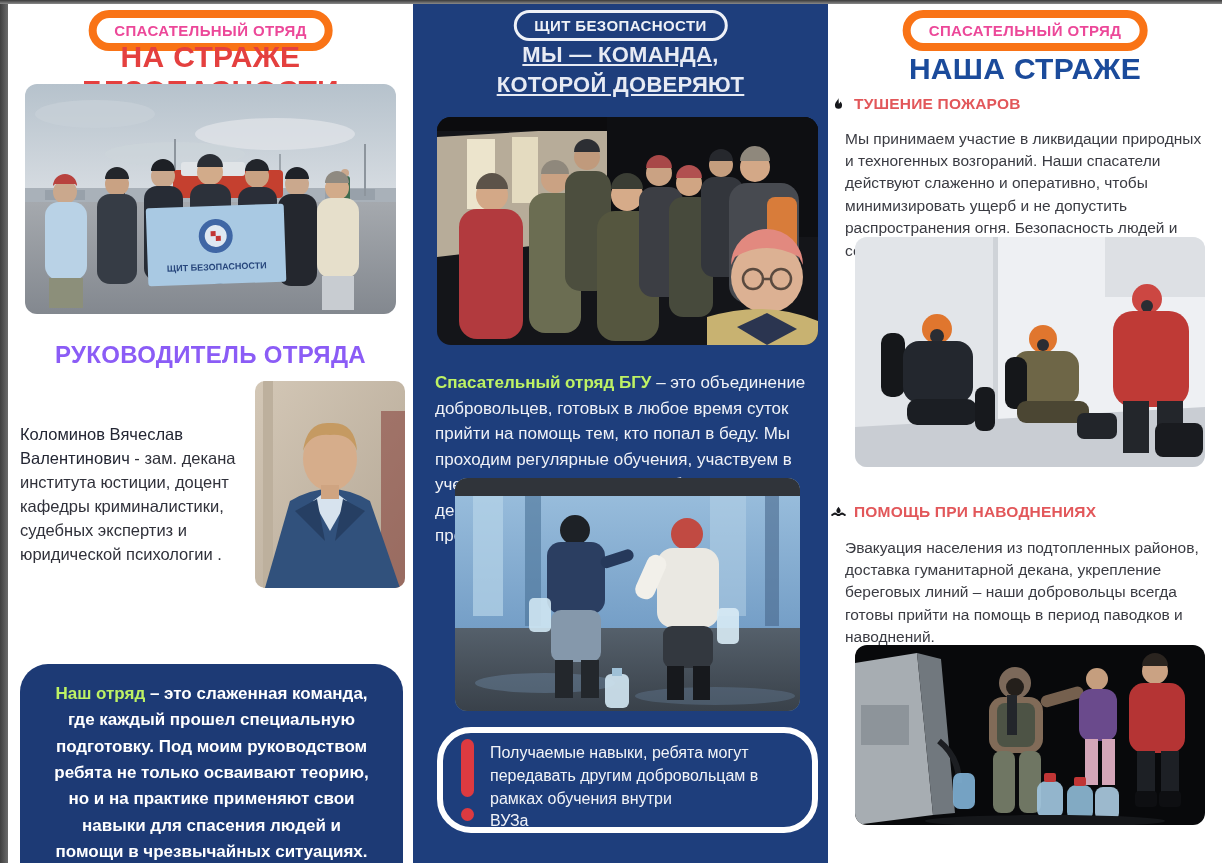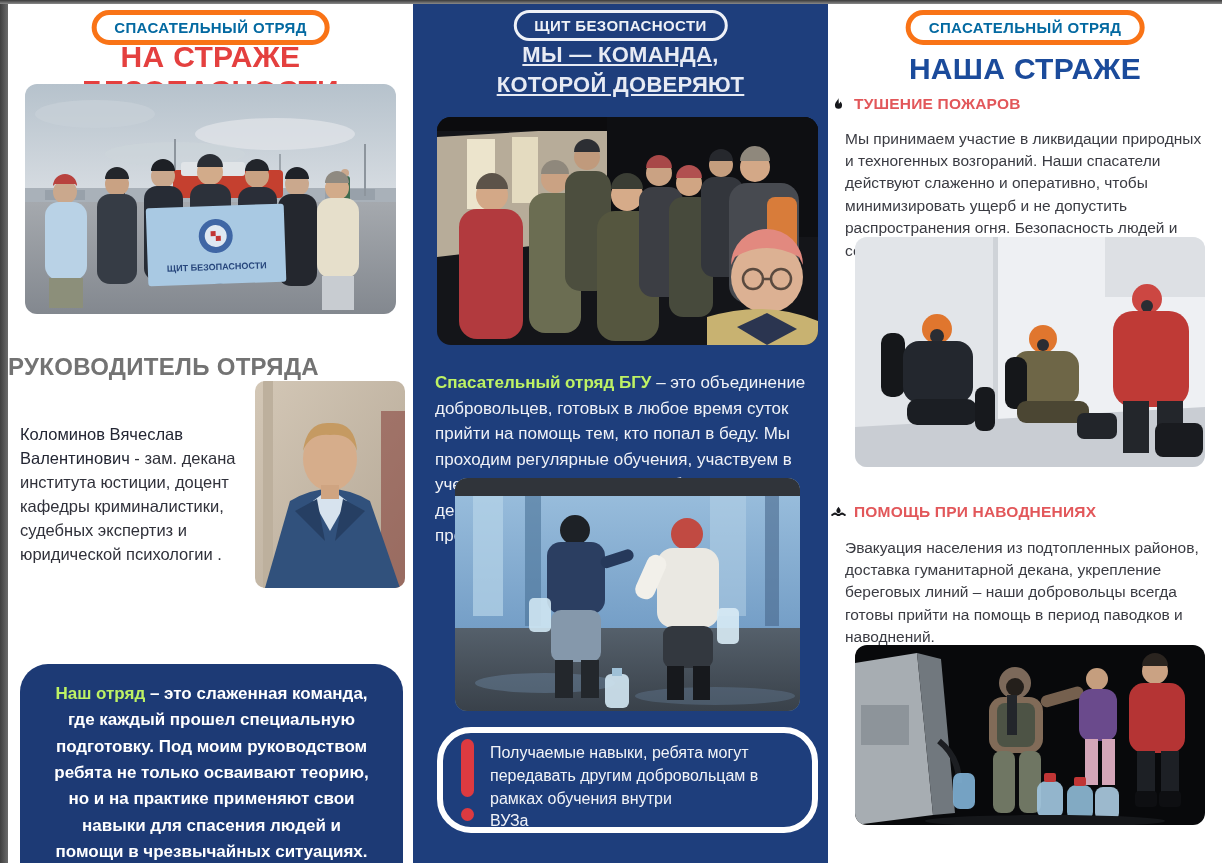--- a/index.html
+++ b/index.html
@@ -11,33 +11,33 @@
         background:linear-gradient(180deg,#3a3a3a,#8a8a8a);z-index:50;}
 
   .panel{position:absolute;top:0;height:863px;}
   .panel-left{left:8px;width:405px;background:#ffffff;}
   .panel-mid{left:413px;width:415px;background:#1e3e7c;}
   .panel-right{left:828px;width:394px;background:#ffffff;}
 
   .badge{position:absolute;left:50%;transform:translateX(-50%);top:10px;
         border-radius:999px;padding:4px 18px;font-weight:bold;font-size:15px;
         letter-spacing:.4px;white-space:nowrap;}
-  .badge-light{border:5px solid #f97316;color:#0369a1;background:#ffffff;}
+  .badge-light{border:8px solid #f97316;color:#ec4899;background:#ffffff;}
   .badge-dark{border:3px solid #eef1f7;color:#eef1f7;background:transparent;}
 
   .big-title{position:absolute;width:100%;text-align:center;font-weight:bold;letter-spacing:.3px;}
   .title-left{top:40px;font-size:30px;color:#e4403f;}
   .title-mid{top:40px;font-size:22px;color:#e7ebf4;line-height:1.35;font-weight:bold;text-decoration:underline;}
   .title-right{top:52px;font-size:30px;color:#1b4b9b;}
 
   .photo{position:absolute;border-radius:12px;overflow:hidden;}
   .photo svg{display:block;}
 
-  .leader-heading{position:absolute;top:341px;width:100%;text-align:left;
-        font-size:24px;font-weight:bold;color:#737373;letter-spacing:.3px;margin-top:12px;}
+  .leader-heading{position:absolute;top:341px;width:100%;text-align:center;
+        font-size:24px;font-weight:bold;color:#8b5cf6;letter-spacing:.3px;}
 
   .bio-row{position:absolute;top:381px;left:12px;right:8px;display:flex;gap:10px;}
   .bio-text{flex:1;padding-top:42px;font-size:16.5px;line-height:1.45;color:#30313a;}
   .bio-name{font-weight:normal;color:#232633;}
   .portrait{width:150px;height:207px;border-radius:10px;overflow:hidden;flex:0 0 150px;}
 
   .left-box{position:absolute;left:12px;top:664px;width:383px;box-sizing:border-box;
         background:#1d3a75;border-radius:28px;padding:17px 32px;color:#ffffff;
         font-weight:bold;font-size:17px;line-height:1.55;text-align:center;}
   .lead-red{color:#bef264;font-weight:bold;margin-top:20px;}

